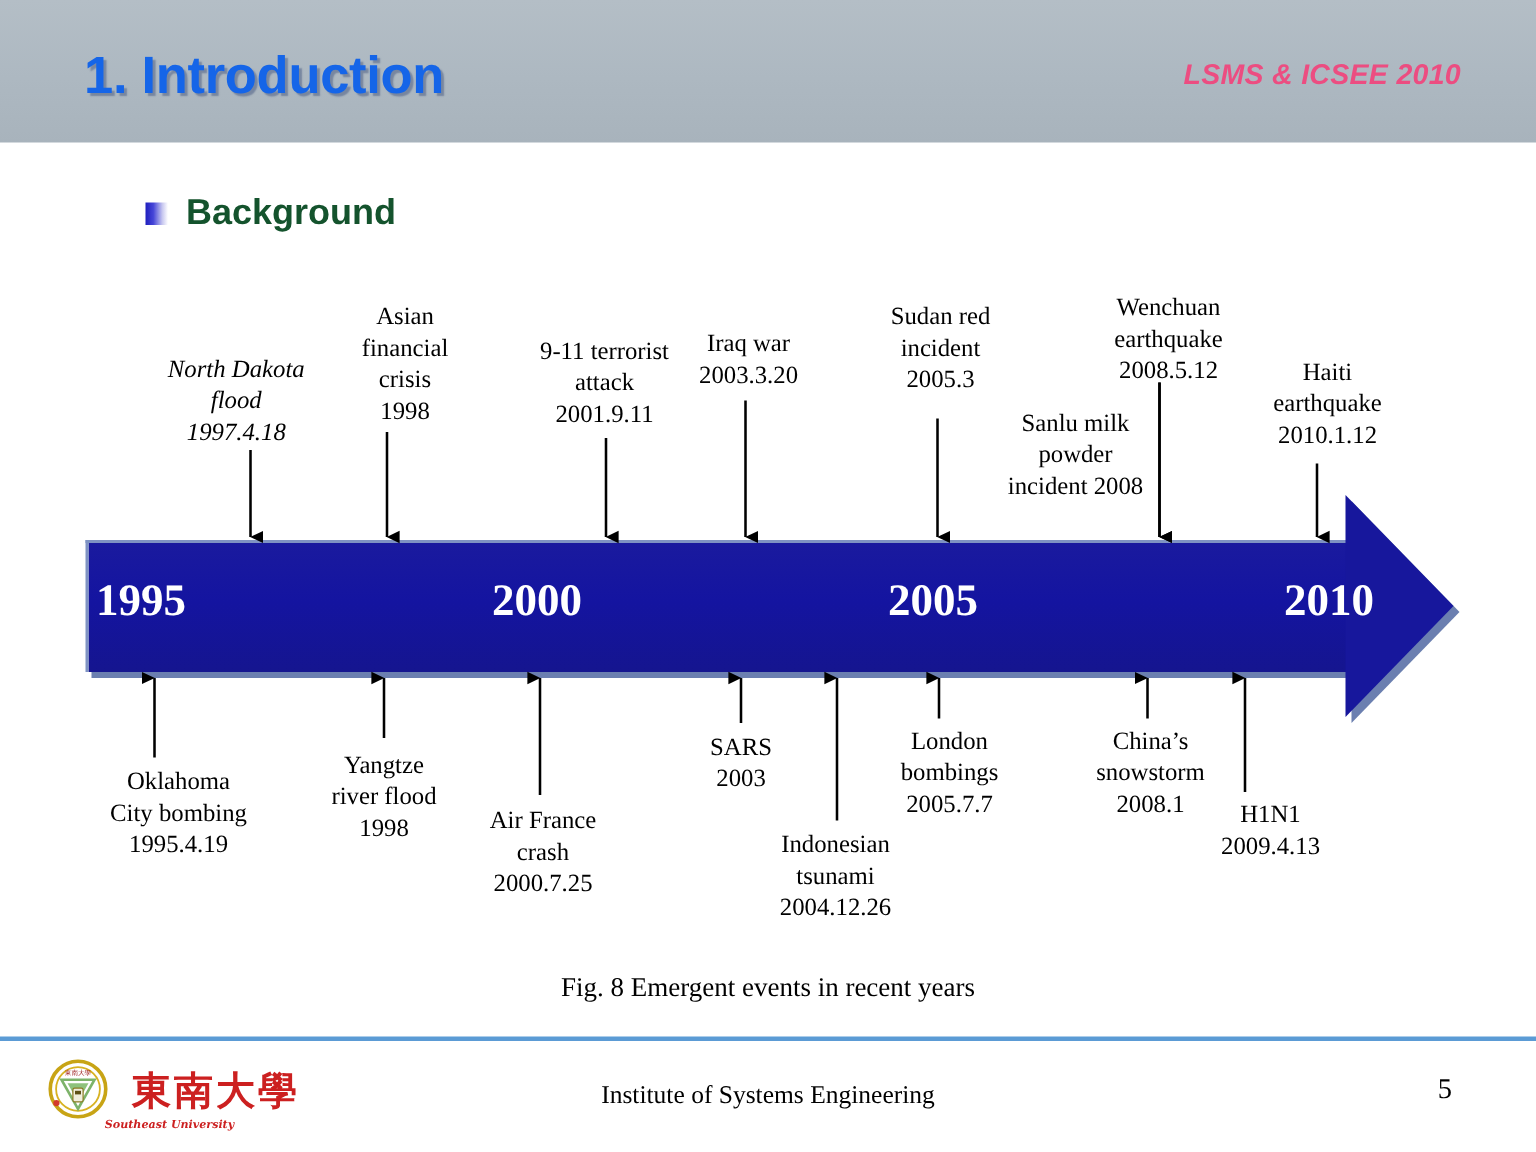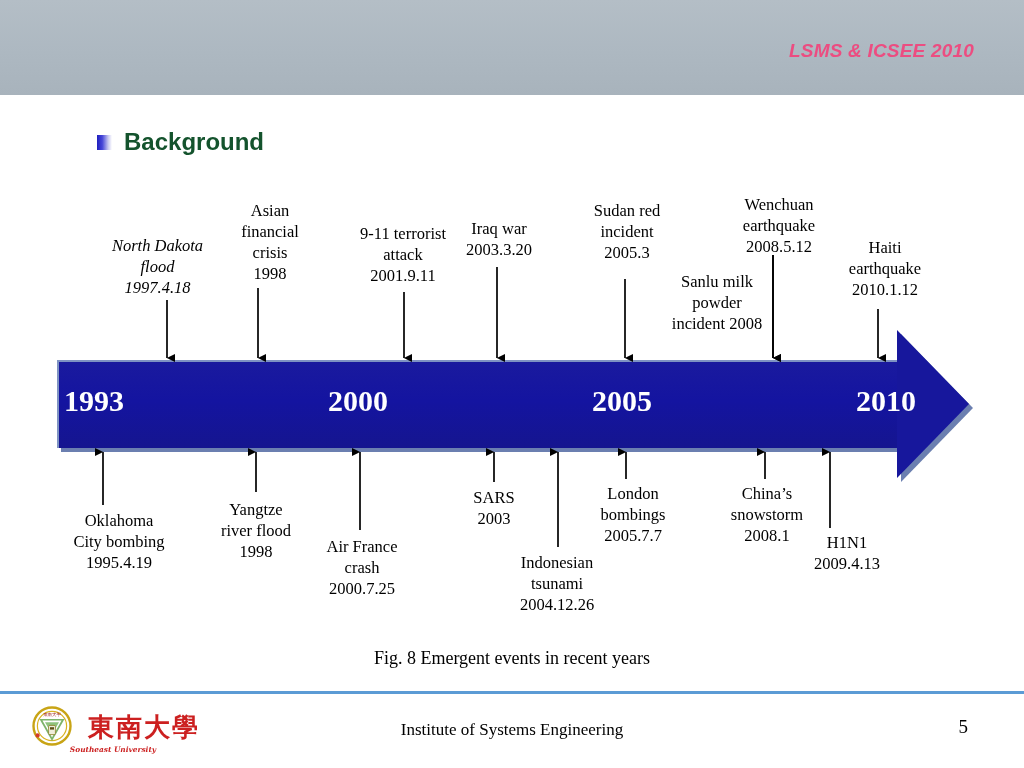--- a/index.html
+++ b/index.html
@@ -204,37 +204,38 @@
     top: 22px;
     font-family: "Liberation Serif", serif;
     font-size: 19px;
     color: #000000;
   }
 </style>
 </head>
 <body>
 
 <div id="header-banner">
+  <div id="slide-title">1. Introduction</div>
   <div id="conference-label">LSMS &amp; ICSEE 2010</div>
 </div>
 
 <div id="section-heading">
   <span id="section-bullet"></span>
   <span id="section-heading-text">Background</span>
 </div>
 
 <div id="timeline-figure">
 
   <div id="timeline-bar-shadow"></div>
   <div id="timeline-arrowhead-shadow"></div>
   <div id="timeline-bar"></div>
   <div id="timeline-arrowhead"></div>
 
   <div id="year-labels">
-      <div class="year-label" style="left: 64px;">1993</div>
+      <div class="year-label" style="left: 64px;">1995</div>
       <div class="year-label" style="left: 328px;">2000</div>
       <div class="year-label" style="left: 592px;">2005</div>
       <div class="year-label" style="left: 856px;">2010</div>
     </div>
 
   <svg id="timeline-arrows" viewBox="0 0 1024 700">
     <defs>
       <marker id="arrowDown" markerWidth="9" markerHeight="9" refX="4.5" refY="8.4" orient="auto" markerUnits="userSpaceOnUse">
         <path d="M0.4,0 L8.6,0 L4.5,8.6 Z" fill="#000000"></path>
       </marker>

